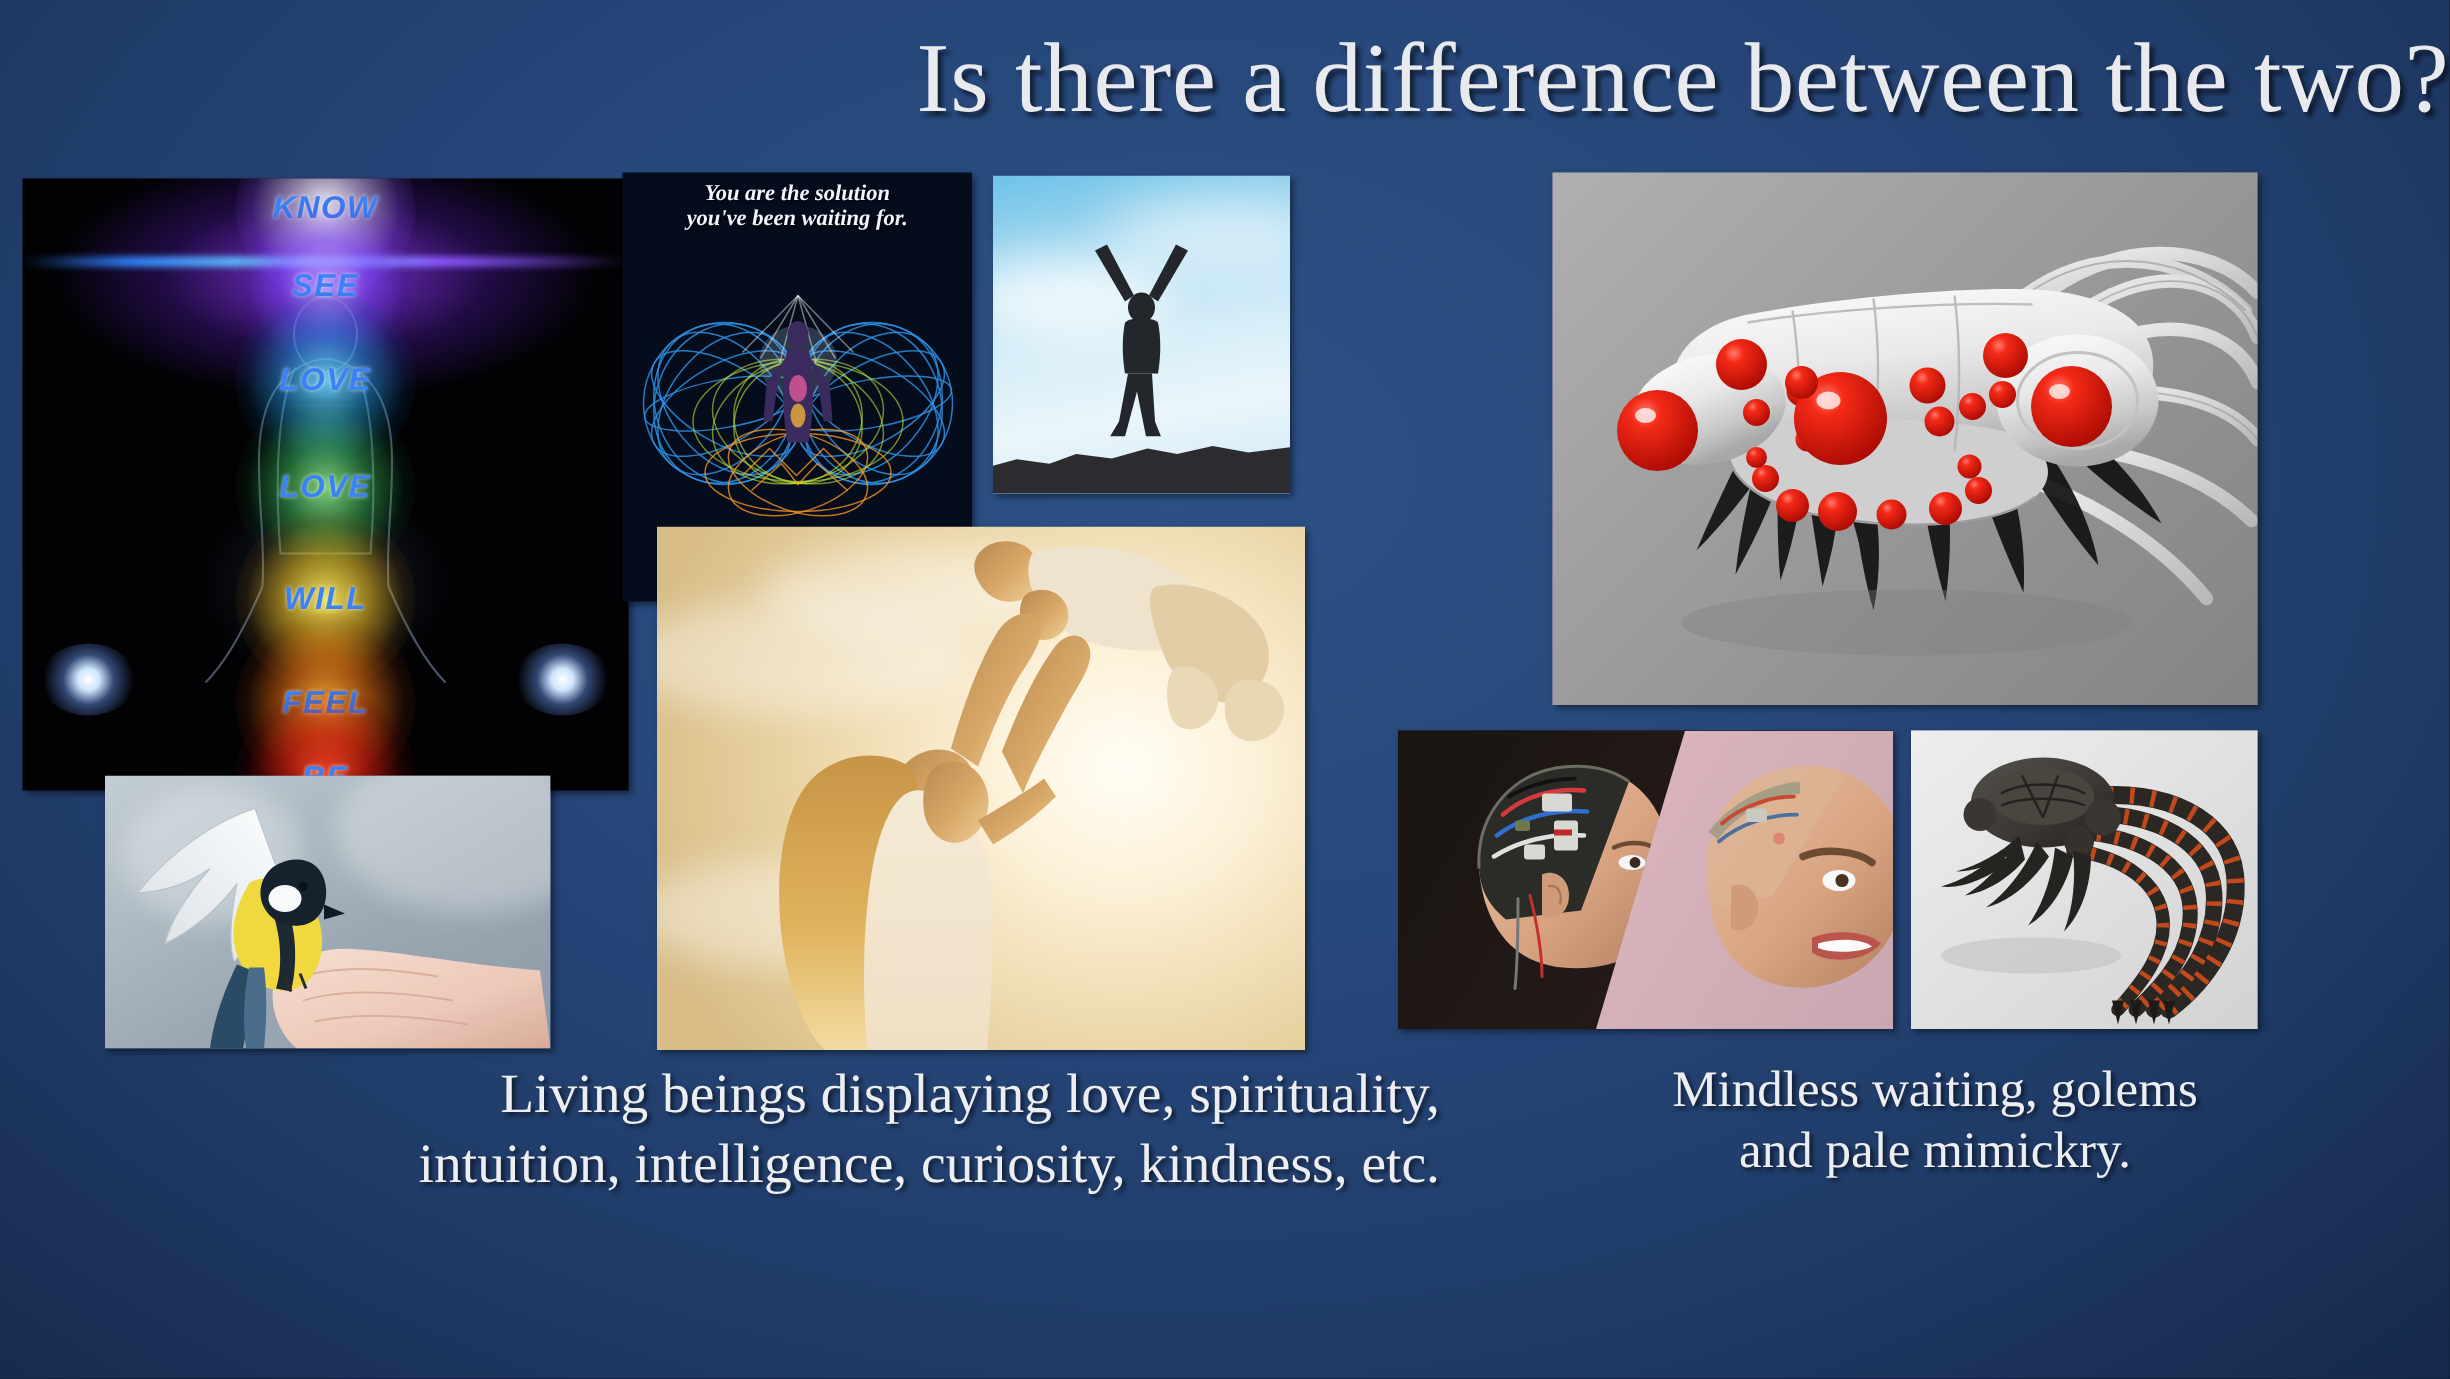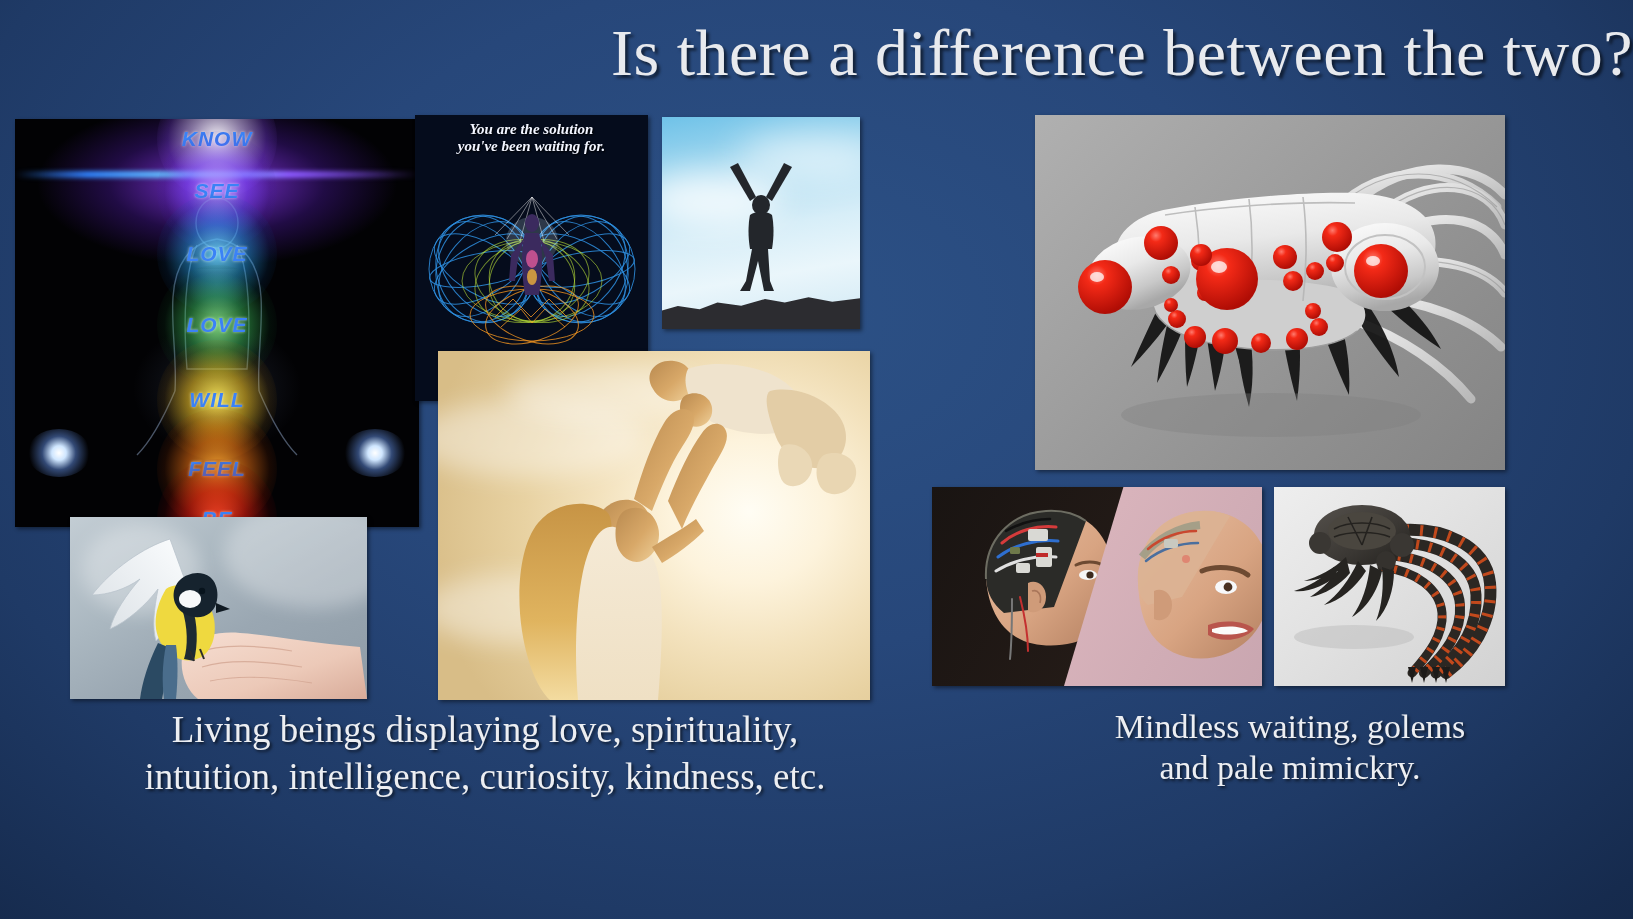--- a/index.html
+++ b/index.html
@@ -88,21 +88,21 @@
      background:linear-gradient(120deg,#e7c7cb 0%,#d8b3bb 45%,#c9a6b0 100%);
      clip-path:polygon(58% 0,100% 0,100% 100%,40% 100%);}
 
   
   #crawler{left:1274px;top:487px;width:231px;height:199px;background:#e6e6e6;}
   .cr-bg{position:absolute;inset:0;background:linear-gradient(140deg,#eeeeee 0%,#e2e2e2 45%,#d2d2d2 100%);}
 
   
   .cap{position:absolute;color:#eceef2;text-align:center;
     font-family:"Liberation Serif",serif;text-shadow:2px 2px 3px rgba(0,0,0,.6);}
-  #cap-left{left:10px;top:706px;width:950px;font-size:37px;line-height:1.28;}
+  #cap-left{left:10px;top:706px;width:950px;font-size:37px;line-height:1.28;text-align:right;}
   #cap-right{left:960px;top:706px;width:660px;font-size:34px;line-height:1.22;}
   #cap-bottom{left:0;top:808px;width:1633px;font-size:41px;letter-spacing:0px;white-space:nowrap;}
 </style>
 </head>
 <body>
 
 <div id="stage">
 
   <div class="title">Is there a difference between the two?</div>
 

